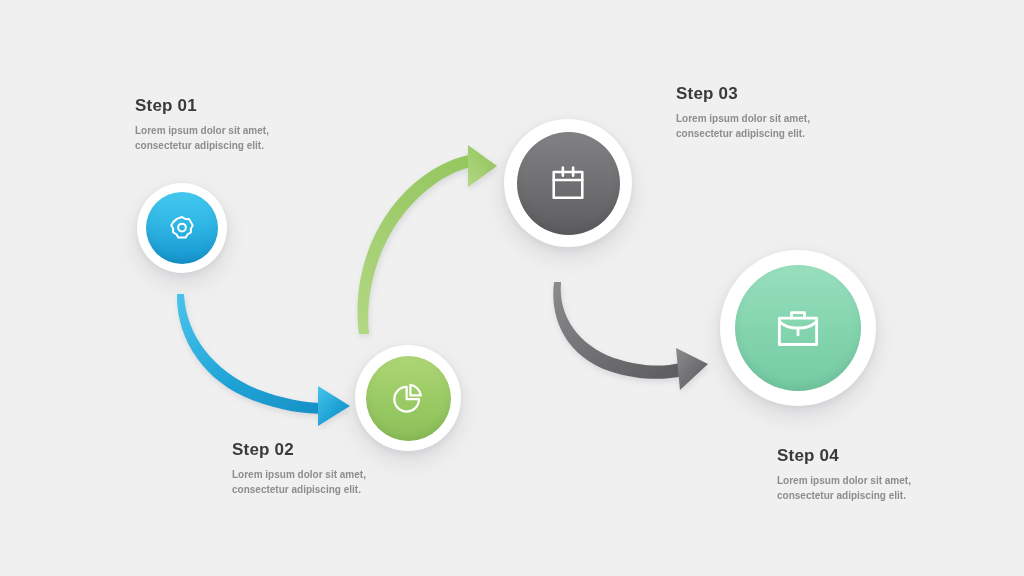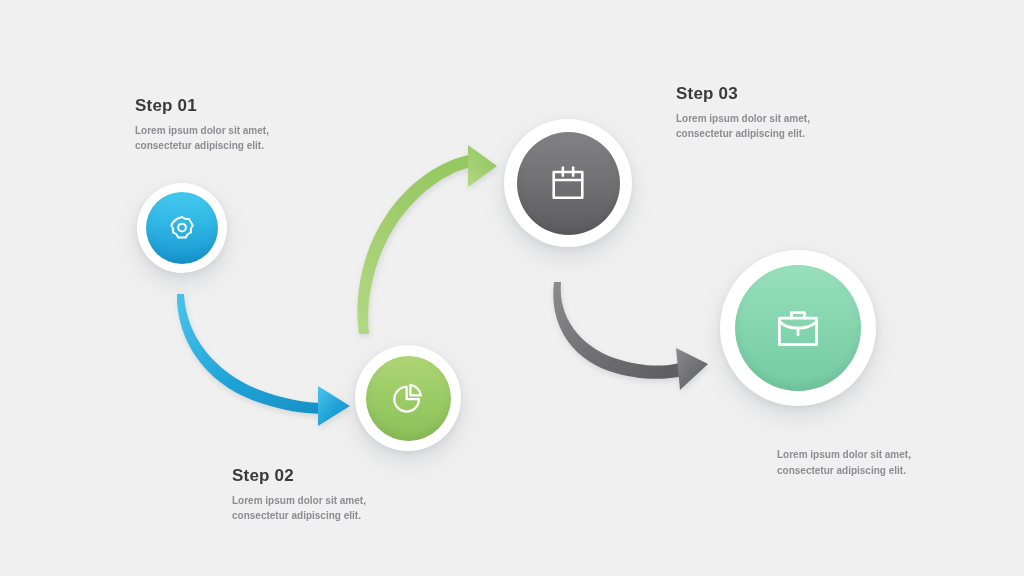--- a/index.html
+++ b/index.html
@@ -78,21 +78,21 @@
   .step-desc {
     font-size: 10px;
     color: #8d8d91;
     line-height: 1.55;
     margin: 0;
     white-space: pre-line;
     font-weight: bold;
   }
 
   #text-1 { left: 135px; top: 97px;  width: 230px; }
-  #text-2 { left: 232px; top: 467px; width: 230px; }
+  #text-2 { left: 232px; top: 441px; width: 230px; }
   #text-3 { left: 676px; top: 85px;  width: 230px; }
   #text-4 { left: 777px; top: 447px; width: 230px; }
 </style>
 </head>
 <body>
 
 <div id="canvas">
 
   <svg id="arrow-layer" viewBox="0 0 1024 576" xmlns="http://www.w3.org/2000/svg">
     <defs>
@@ -209,17 +209,18 @@
 consectetur adipiscing elit.</p>
   </div>
 
   <div class="step-text" id="text-3">
     <p class="step-title">Step 03</p>
     <p class="step-desc">Lorem ipsum dolor sit amet,
 consectetur adipiscing elit.</p>
   </div>
 
   <div class="step-text" id="text-4">
+    <p class="step-title">Step 04</p>
     <p class="step-desc">Lorem ipsum dolor sit amet,
 consectetur adipiscing elit.</p>
   </div>
 
 </div>
 
 </body></html>

